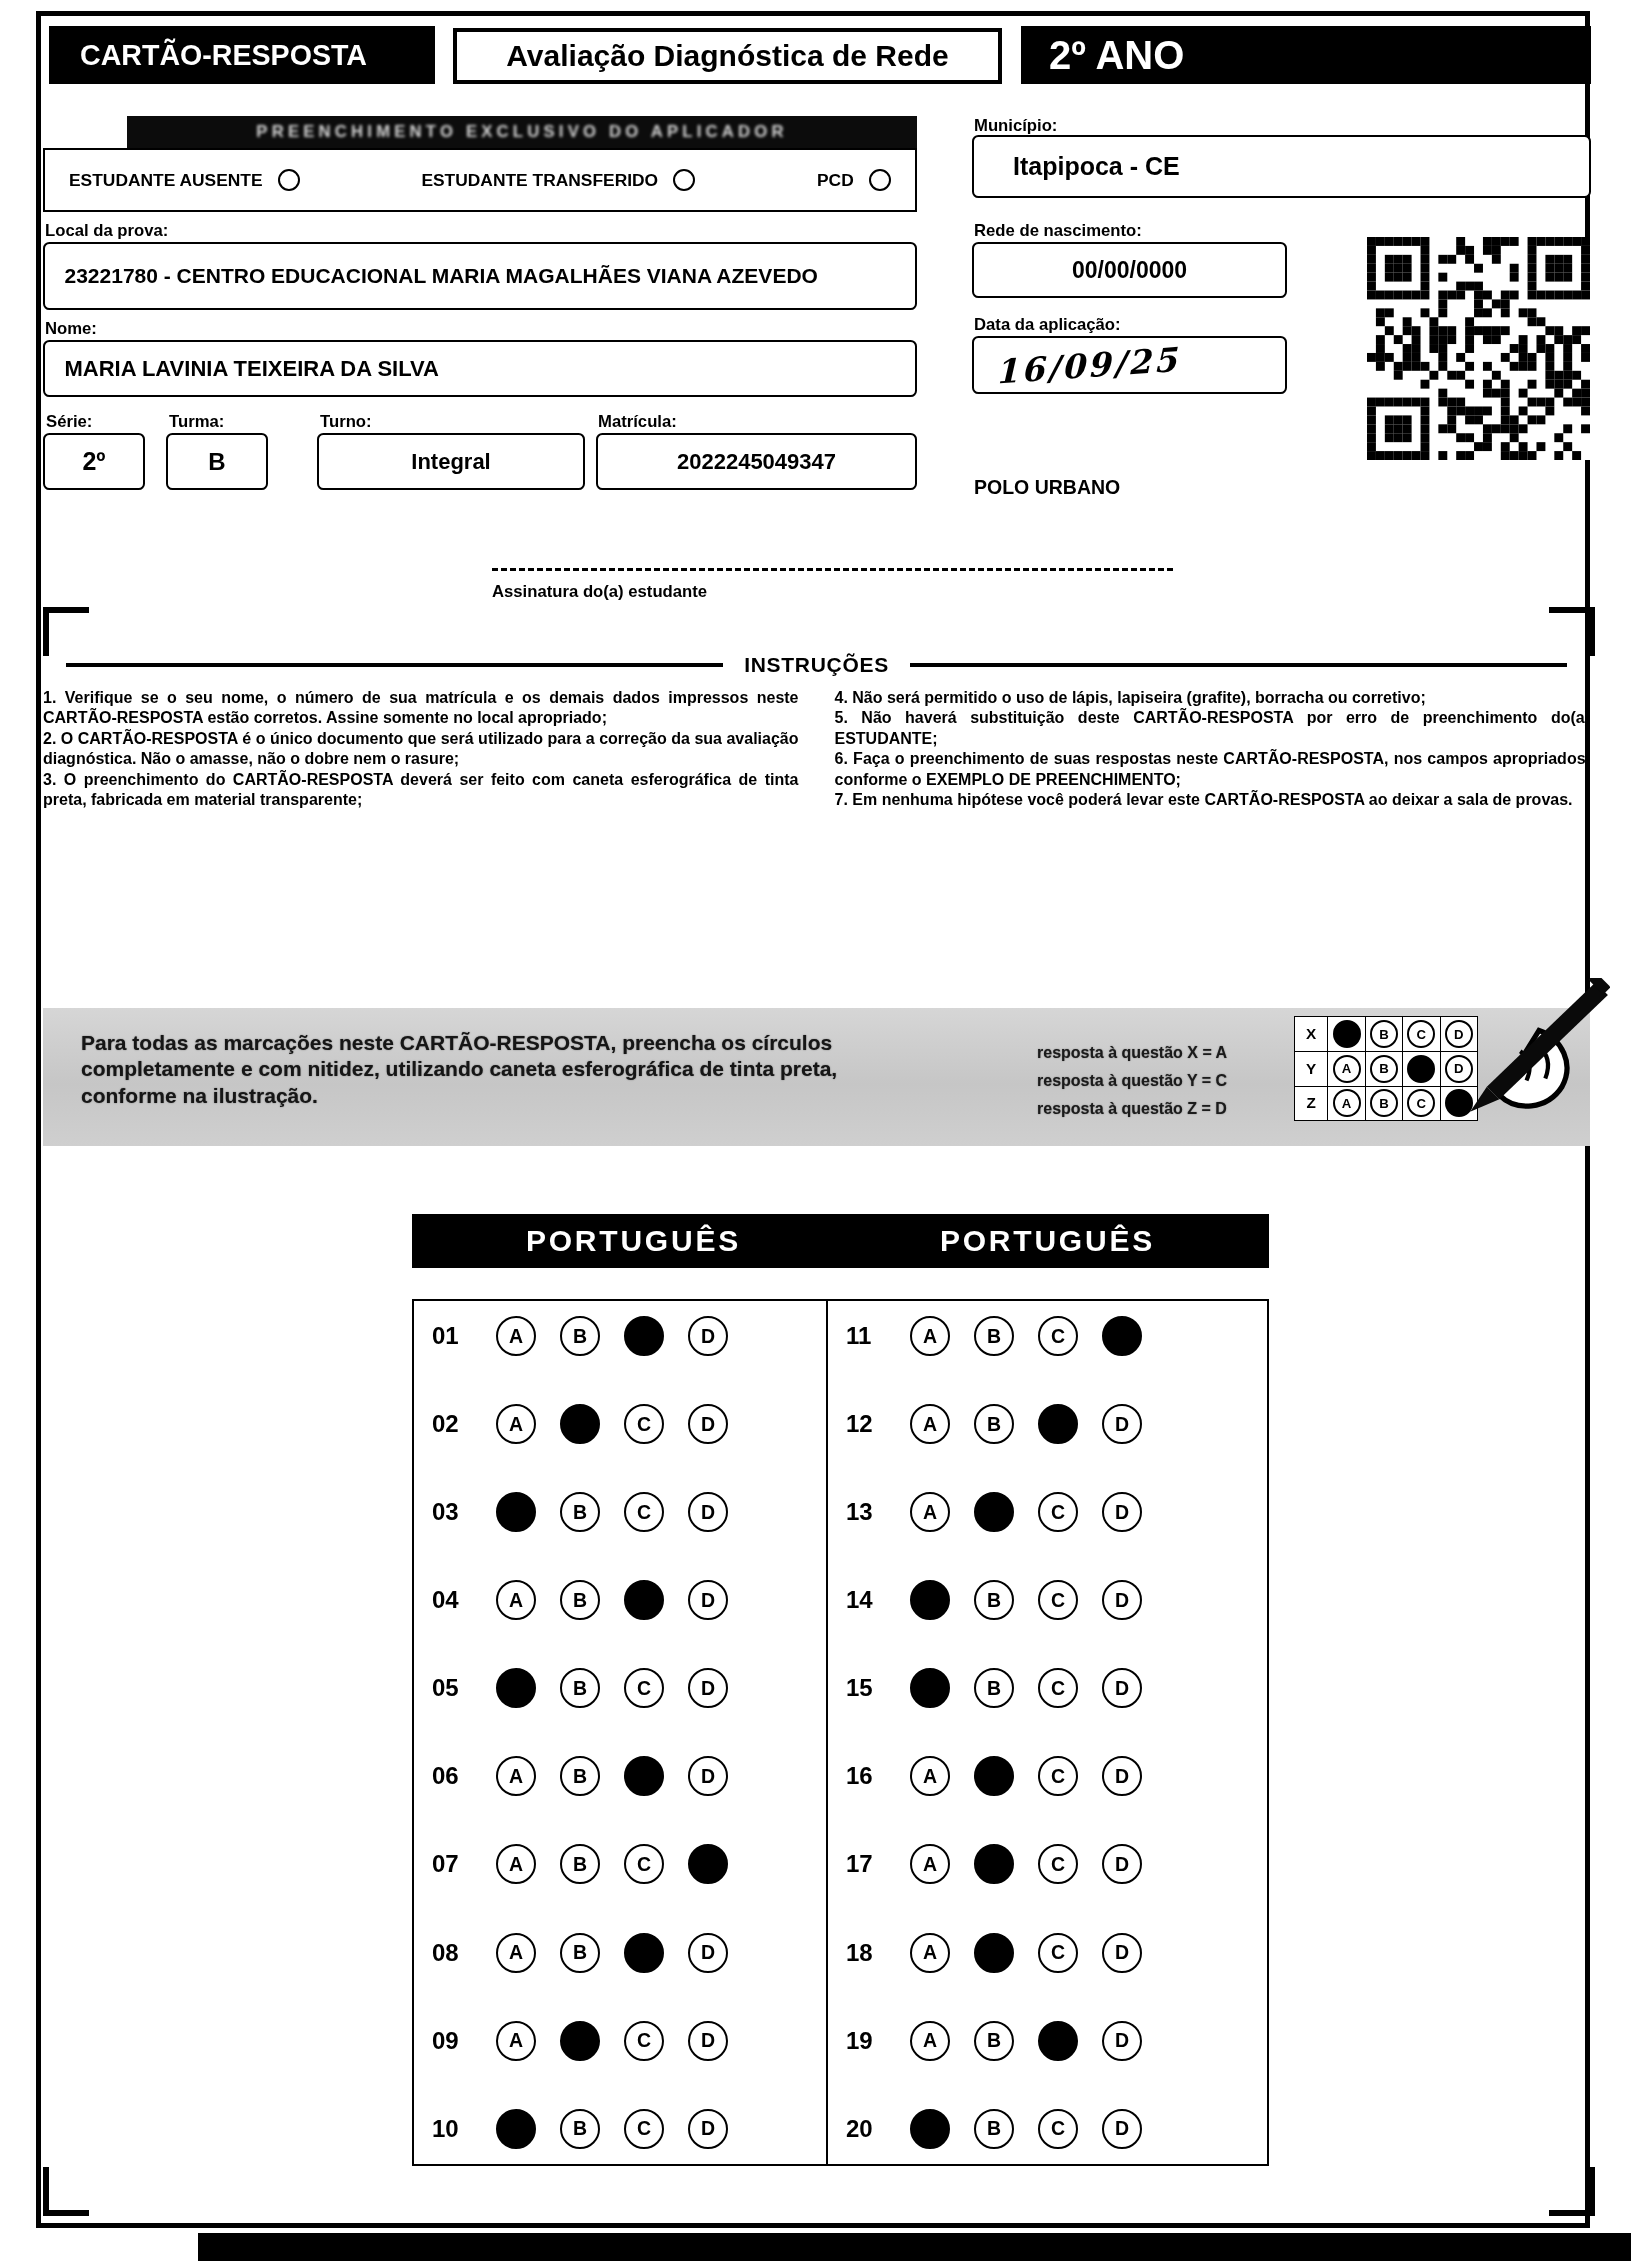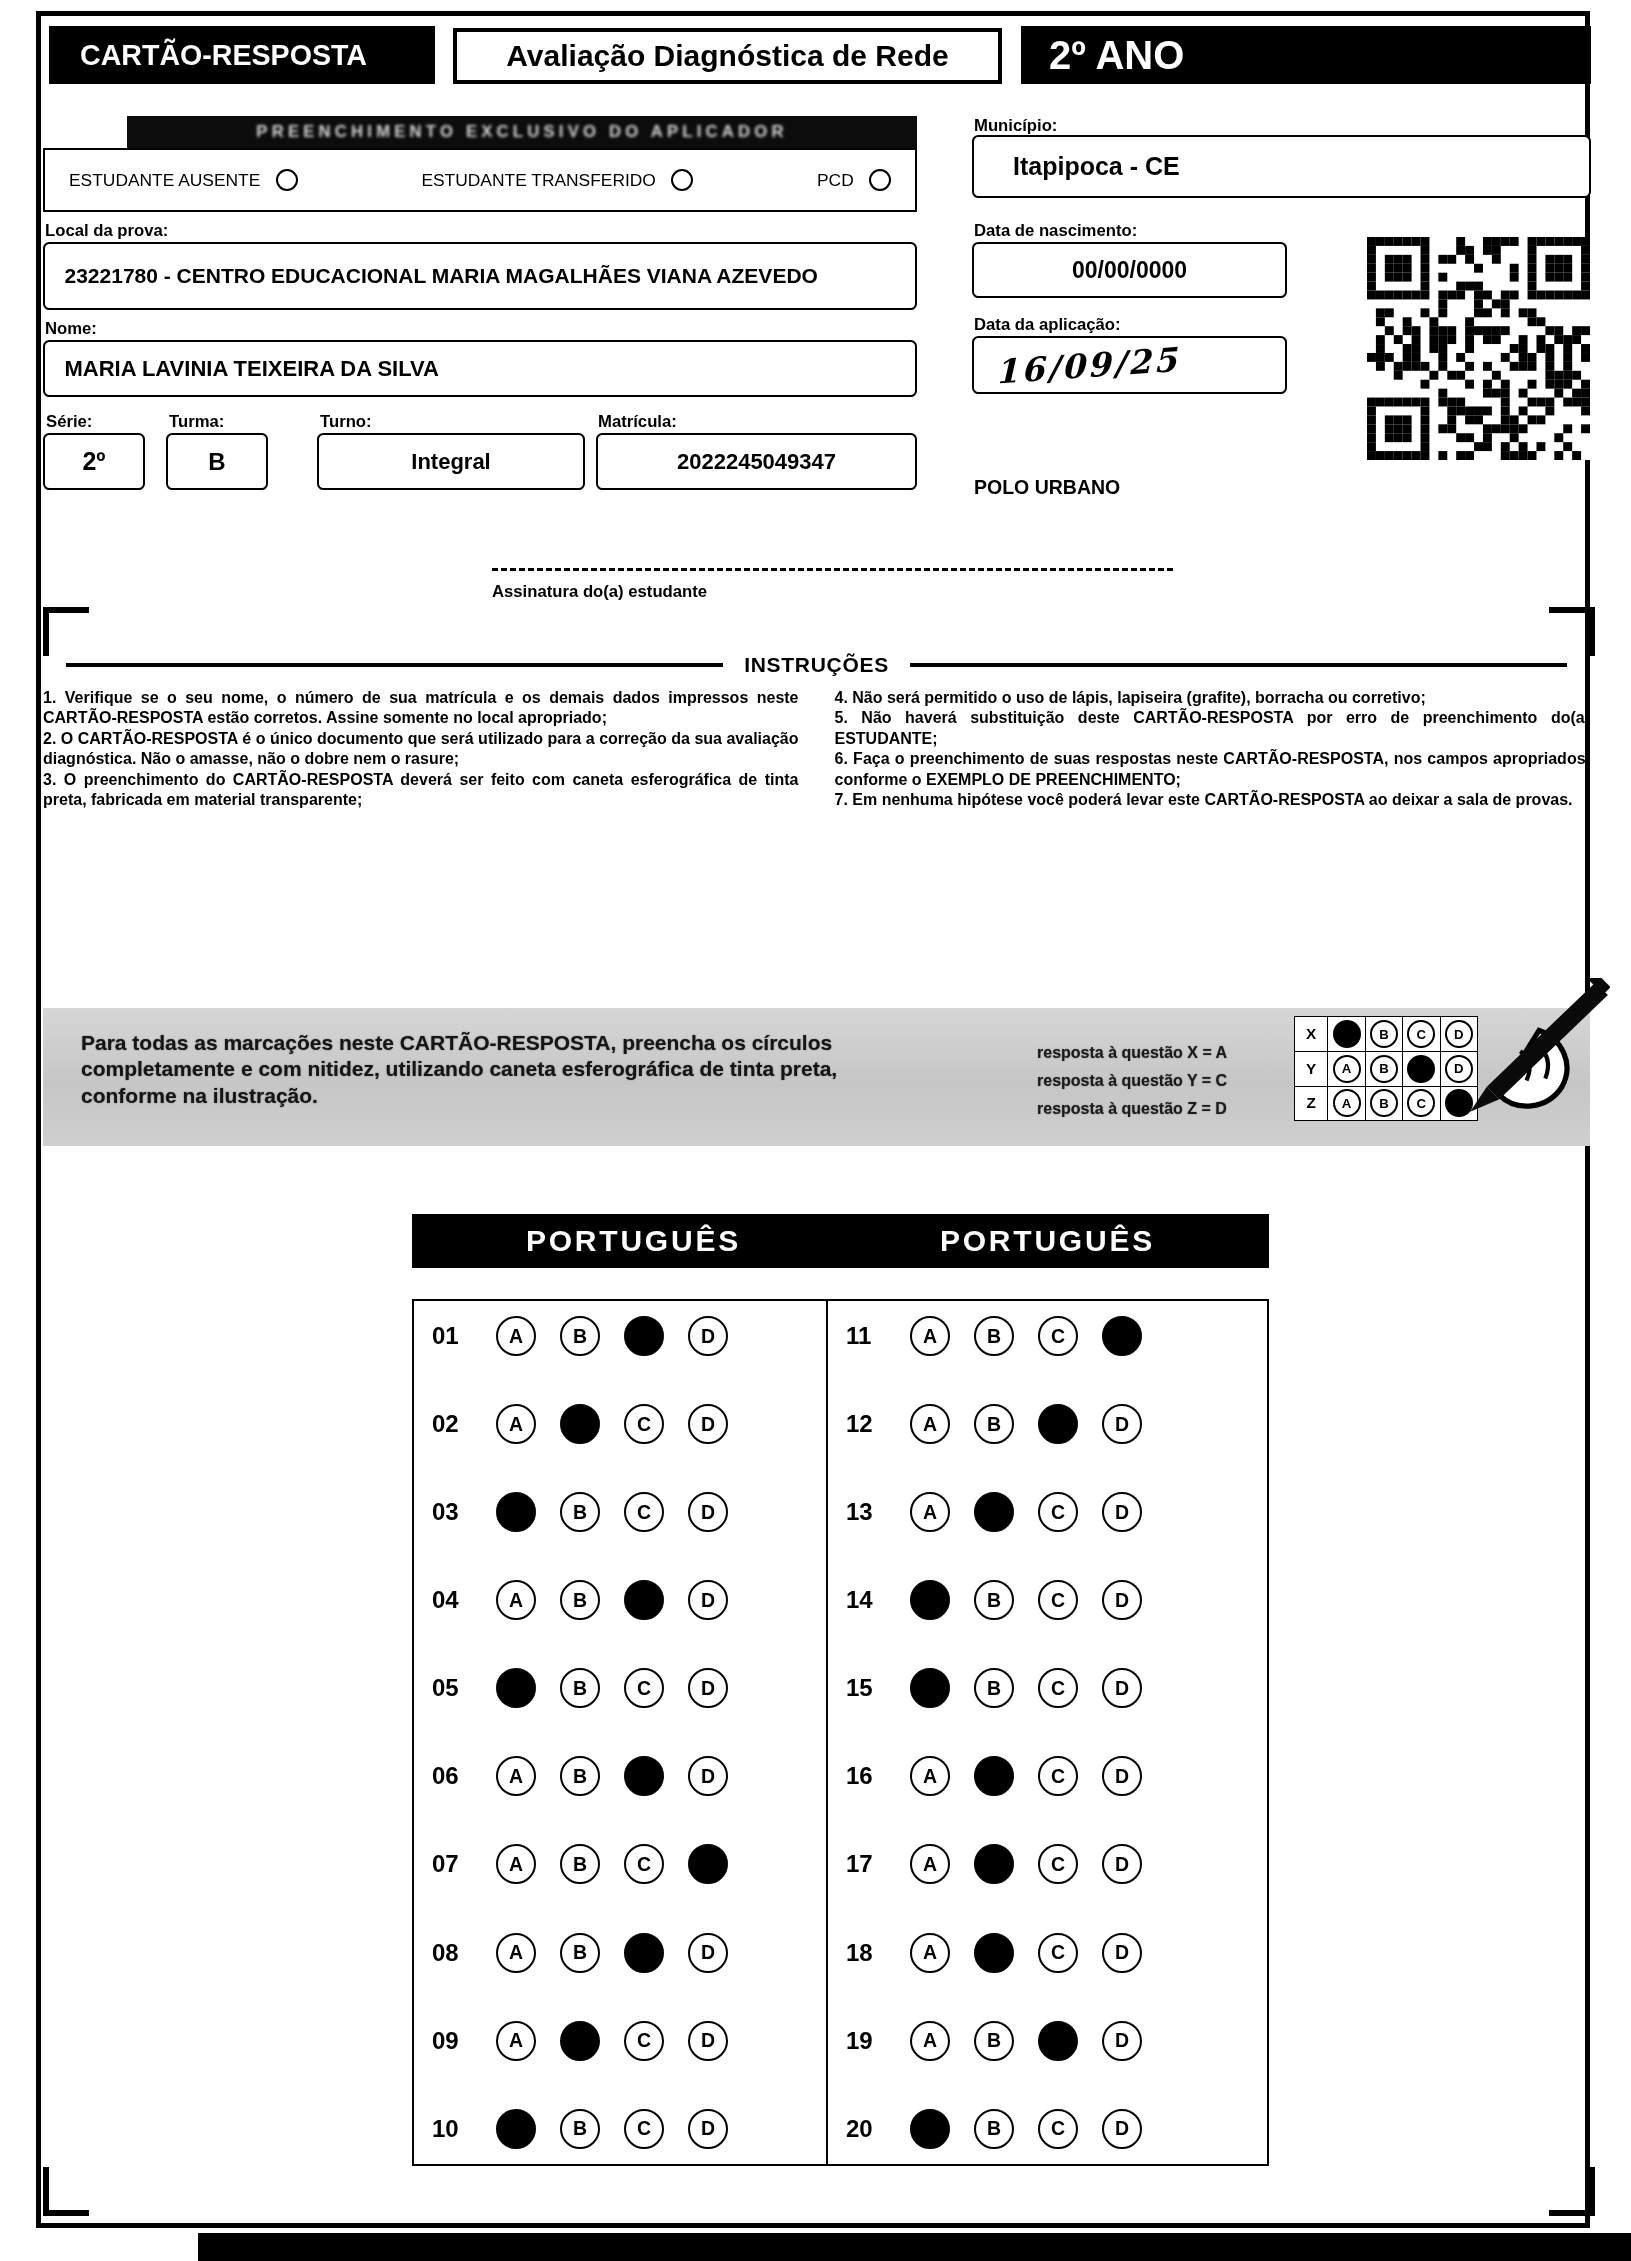--- a/index.html
+++ b/index.html
@@ -14,21 +14,21 @@
     display:flex;align-items:center;justify-content:center;font-size:30px;font-weight:bold;box-sizing:border-box;}
   .hdr-grade{position:absolute;left:1021px;top:26px;width:570px;height:58px;background:#000;color:#fff;
     font-size:40px;font-weight:bold;display:flex;align-items:center;padding-left:28px;box-sizing:border-box;}
 
   
   .aplicador{position:absolute;left:127px;top:116px;width:790px;height:32px;background:#0c0c0c;
     display:flex;align-items:center;justify-content:center;}
   .aplicador span{color:#d6d6d6;font-size:16.7px;font-weight:bold;letter-spacing:4.2px;filter:blur(1.5px);}
   .status-box{position:absolute;left:43px;top:148px;width:874px;height:64px;border:2.1px solid #000;
     box-sizing:border-box;display:flex;align-items:center;justify-content:space-between;padding:0 24px;}
-  .status-item{display:flex;align-items:center;gap:15.3px;font-size:17.4px;font-weight:normal;}
+  .status-item{display:flex;align-items:center;gap:15.3px;font-size:17.4px;font-weight:bold;}
   .status-circle{width:22px;height:22px;border:2.1px solid #000;border-radius:50%;box-sizing:border-box;background:#fff;}
   .f-label{position:absolute;font-size:16.7px;font-weight:bold;}
   .f-box{position:absolute;border:2.8px solid #000;border-radius:6.3px;background:#fff;box-sizing:border-box;
     display:flex;align-items:center;font-weight:bold;}
   .f-box.pad{padding-left:19.5px;}
   .f-box.center{justify-content:center;}
   .handwrite{font-family:"DejaVu Serif", serif;font-style:italic;font-weight:bold;font-size:33px;
     transform:rotate(-4deg) skewX(-6deg);letter-spacing:2.8px;margin-left:24px;}
   .polo{position:absolute;left:974px;top:476px;font-size:19.5px;font-weight:bold;}
   .qr{position:absolute;left:1367px;top:237px;width:223px;height:223px;}
@@ -123,21 +123,21 @@
   <div class="f-label" style="left:598px;top:412px;">Matrícula:</div>
 
   <div class="f-box center" style="left:43px;top:433px;width:102px;height:57px;font-size:25px;">2º</div>
   <div class="f-box center" style="left:166px;top:433px;width:102px;height:57px;font-size:24px;">B</div>
   <div class="f-box center" style="left:317px;top:433px;width:268px;height:57px;font-size:22px;">Integral</div>
   <div class="f-box center" style="left:596px;top:433px;width:321px;height:57px;font-size:22px;">2022245049347</div>
 
   <div class="f-label" style="left:974px;top:116px;">Município:</div>
   <div class="f-box" style="left:972px;top:135px;width:619px;height:63px;font-size:25px;padding-left:39px;">Itapipoca - CE</div>
 
-  <div class="f-label" style="left:974px;top:221px;">Data de nascimento:</div>
+  <div class="f-label" style="left:974px;top:221px;">Rede de nascimento:</div>
   <div class="f-box center" style="left:972px;top:242px;width:315px;height:56px;font-size:23px;">00/00/0000</div>
 
   <div class="f-label" style="left:974px;top:315px;">Data da aplicação:</div>
   <div class="f-box" style="left:972px;top:336px;width:315px;height:58px;">
     <span class="handwrite">16/09/25</span>
   </div>
 
   <div class="qr"><svg width="223" height="223" viewBox="0 0 320 320" xmlns="http://www.w3.org/2000/svg">
         <rect width="320" height="320" fill="#fff"></rect>
         <rect x="0.0" y="0.0" width="12.8" height="12.8" fill="#000"></rect>

